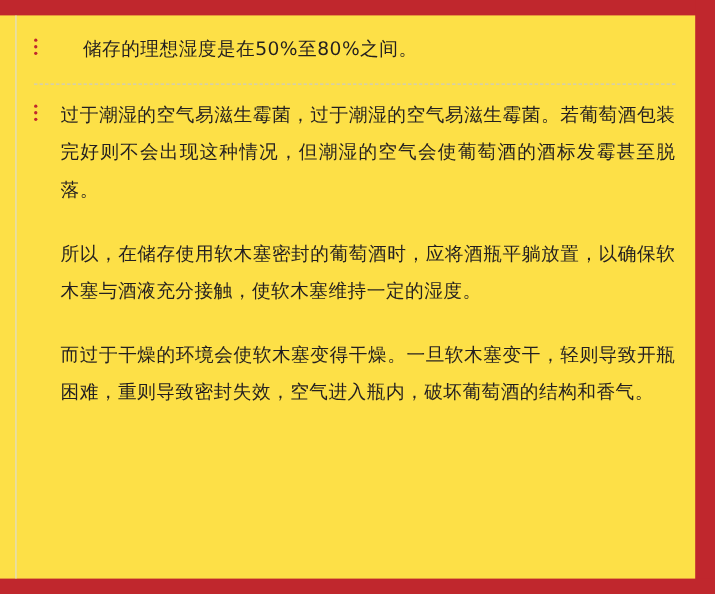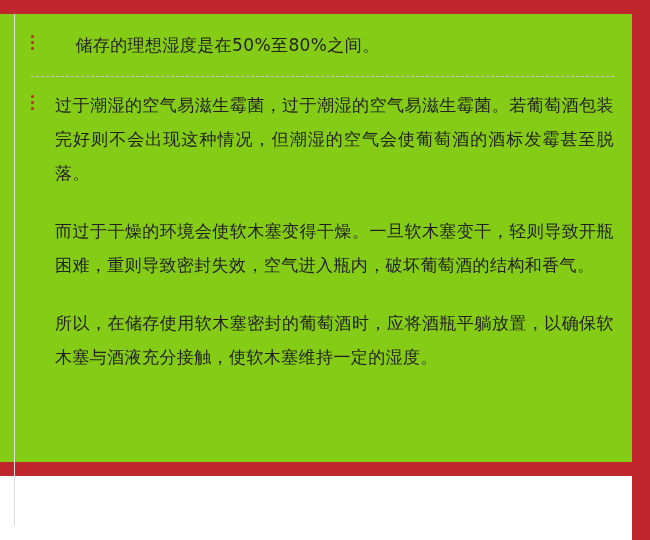--- a/index.html
+++ b/index.html
@@ -10,23 +10,23 @@
     width: 650px;
     height: 540px;
     background: #ffffff;
     font-family: "DejaVu Sans", "Liberation Sans", sans-serif;
     overflow: hidden;
   }
 
   .page {
     position: relative;
     width: 650px;
-    height: 476px;
+    height: 540px;
     box-sizing: border-box;
-    background: #84cc16;
+    background: #fde047;
   }
 
   
   .bar-top {
     position: absolute;
     top: 0;
     left: 0;
     width: 650px;
     height: 14px;
     background: #c0272d;
@@ -153,19 +153,19 @@
     <div class="block">
       <div class="bullet-col">
         <span class="bullet">
           <i></i>
             <i></i>
             <i></i>
         </span>
       </div>
       <div class="body-col">
         <p>过于潮湿的空气易滋生霉菌，过于潮湿的空气易滋生霉菌。若葡萄酒包装完好则不会出现这种情况，但潮湿的空气会使葡萄酒的酒标发霉甚至脱落。</p>
+        <p>所以，在储存使用软木塞密封的葡萄酒时，应将酒瓶平躺放置，以确保软木塞与酒液充分接触，使软木塞维持一定的湿度。</p>
         <p>而过于干燥的环境会使软木塞变得干燥。一旦软木塞变干，轻则导致开瓶困难，重则导致密封失效，空气进入瓶内，破坏葡萄酒的结构和香气。</p>
-        <p>所以，在储存使用软木塞密封的葡萄酒时，应将酒瓶平躺放置，以确保软木塞与酒液充分接触，使软木塞维持一定的湿度。</p>
       </div>
     </div>
 
   </div>
 </div>
 
 </body></html>

